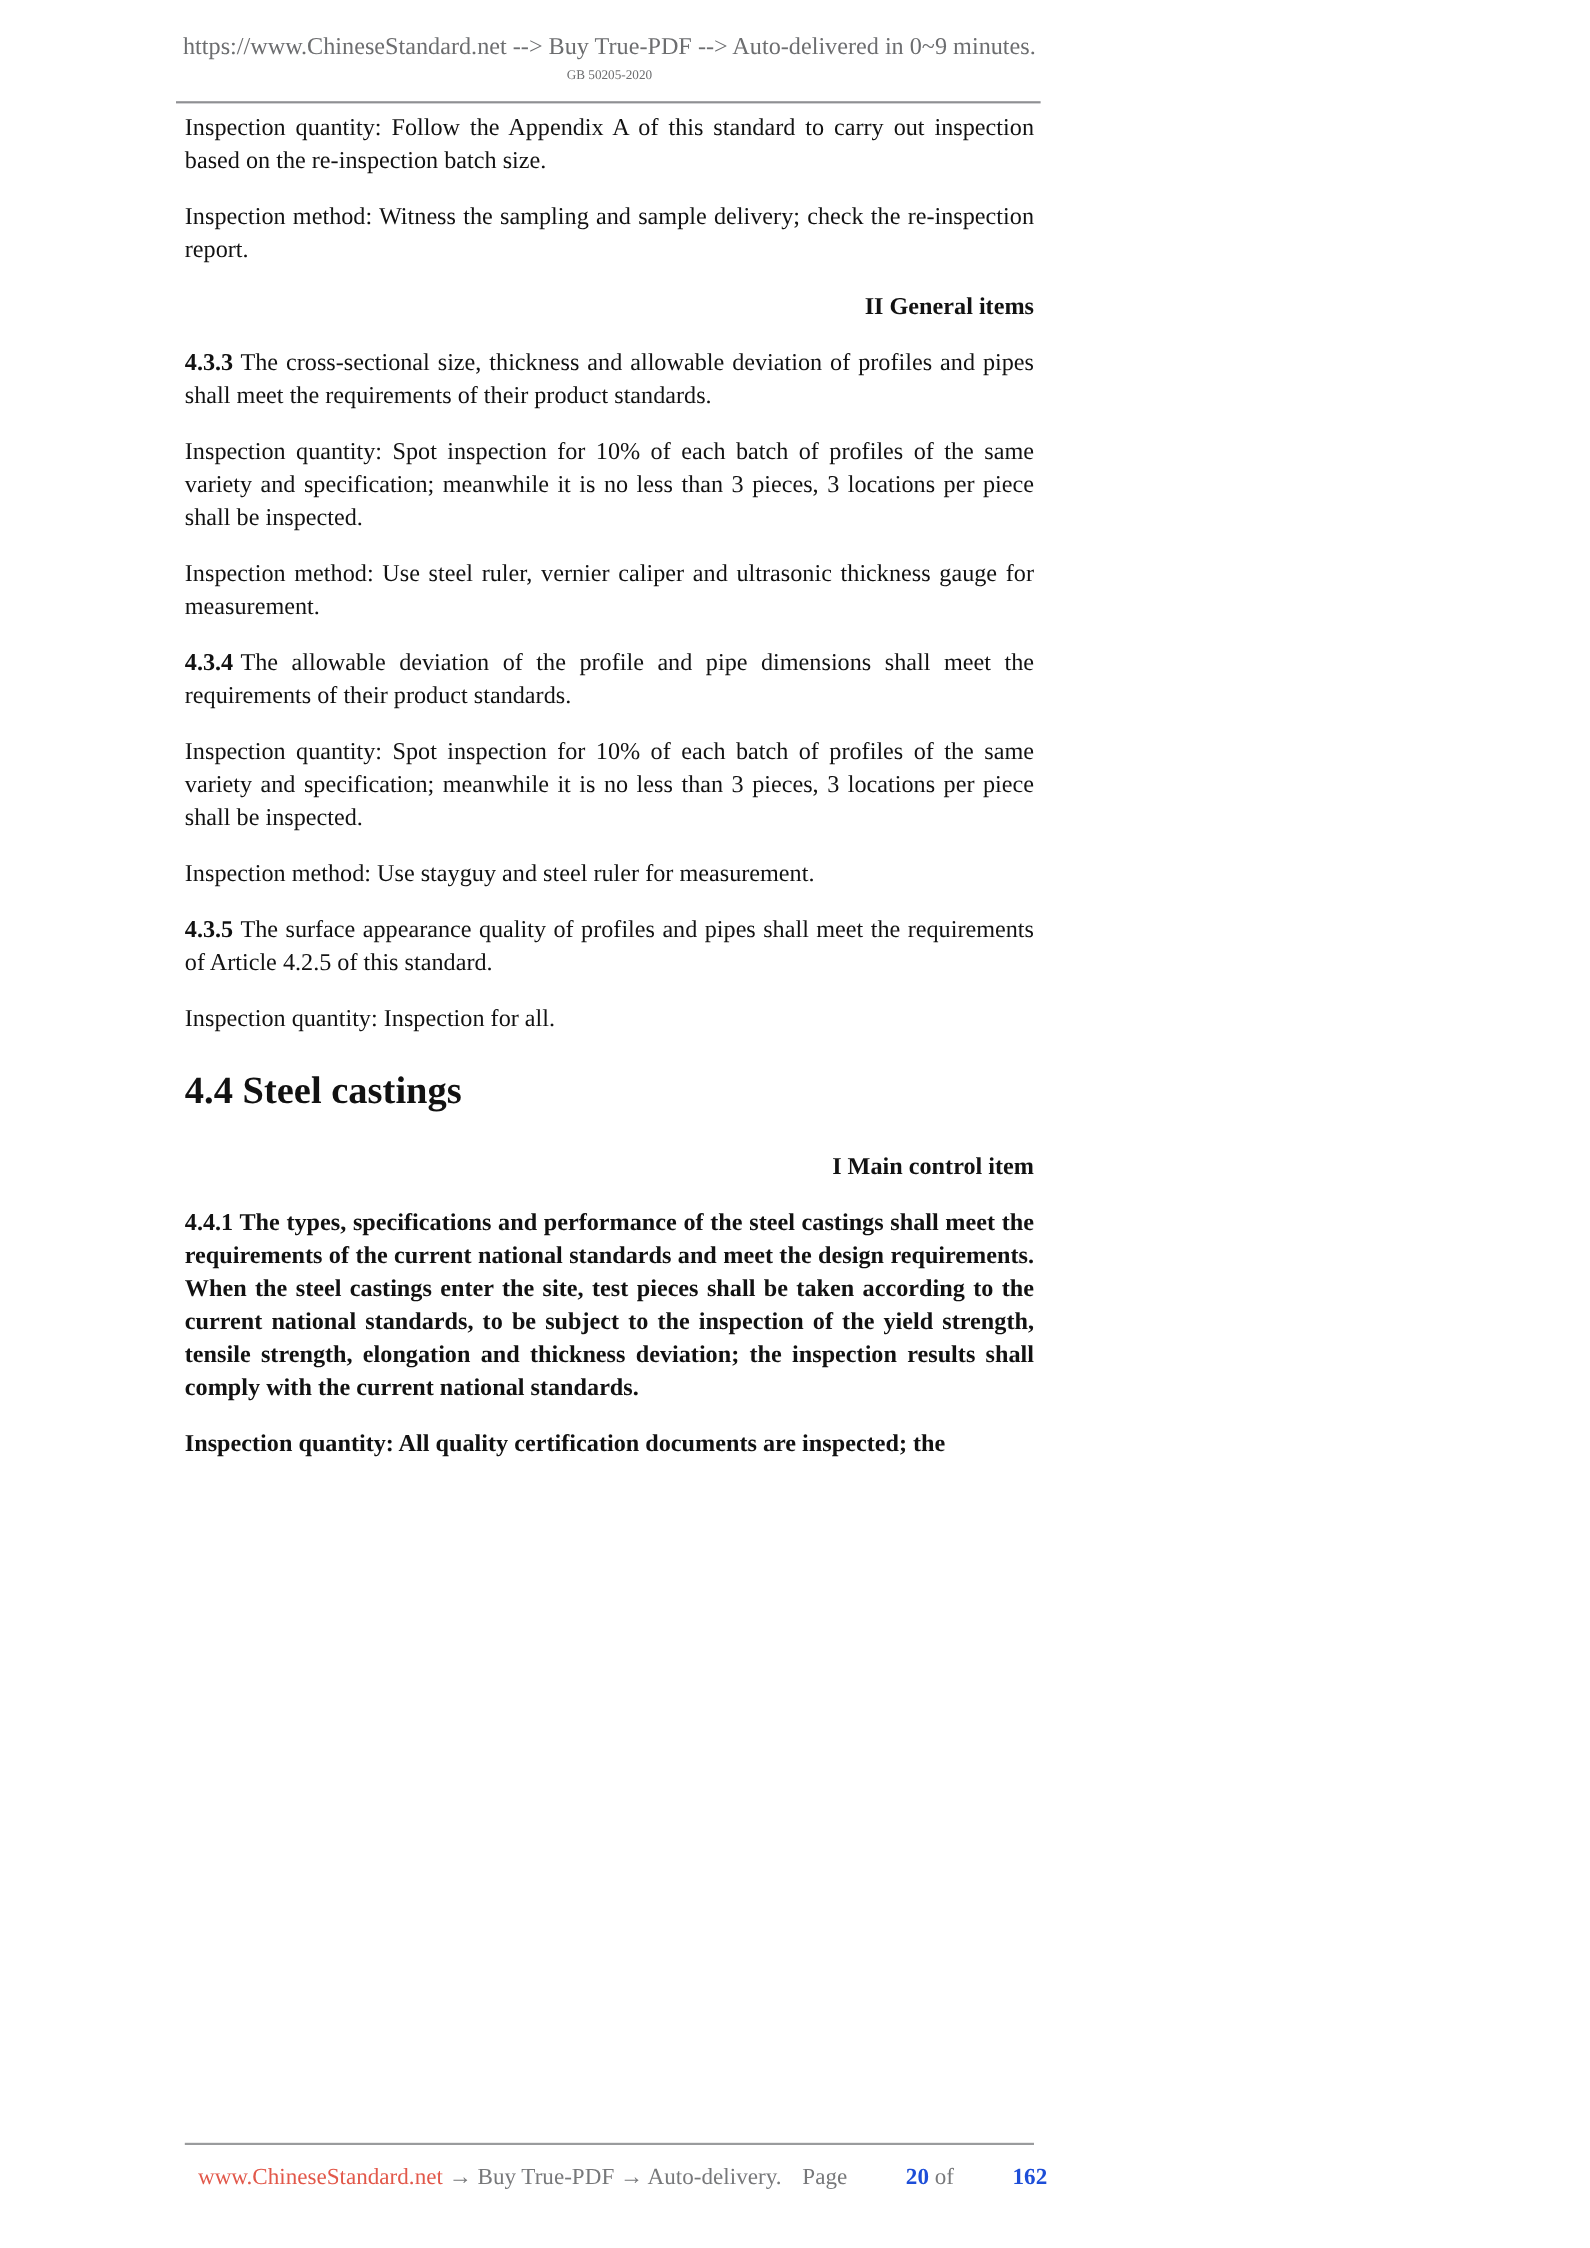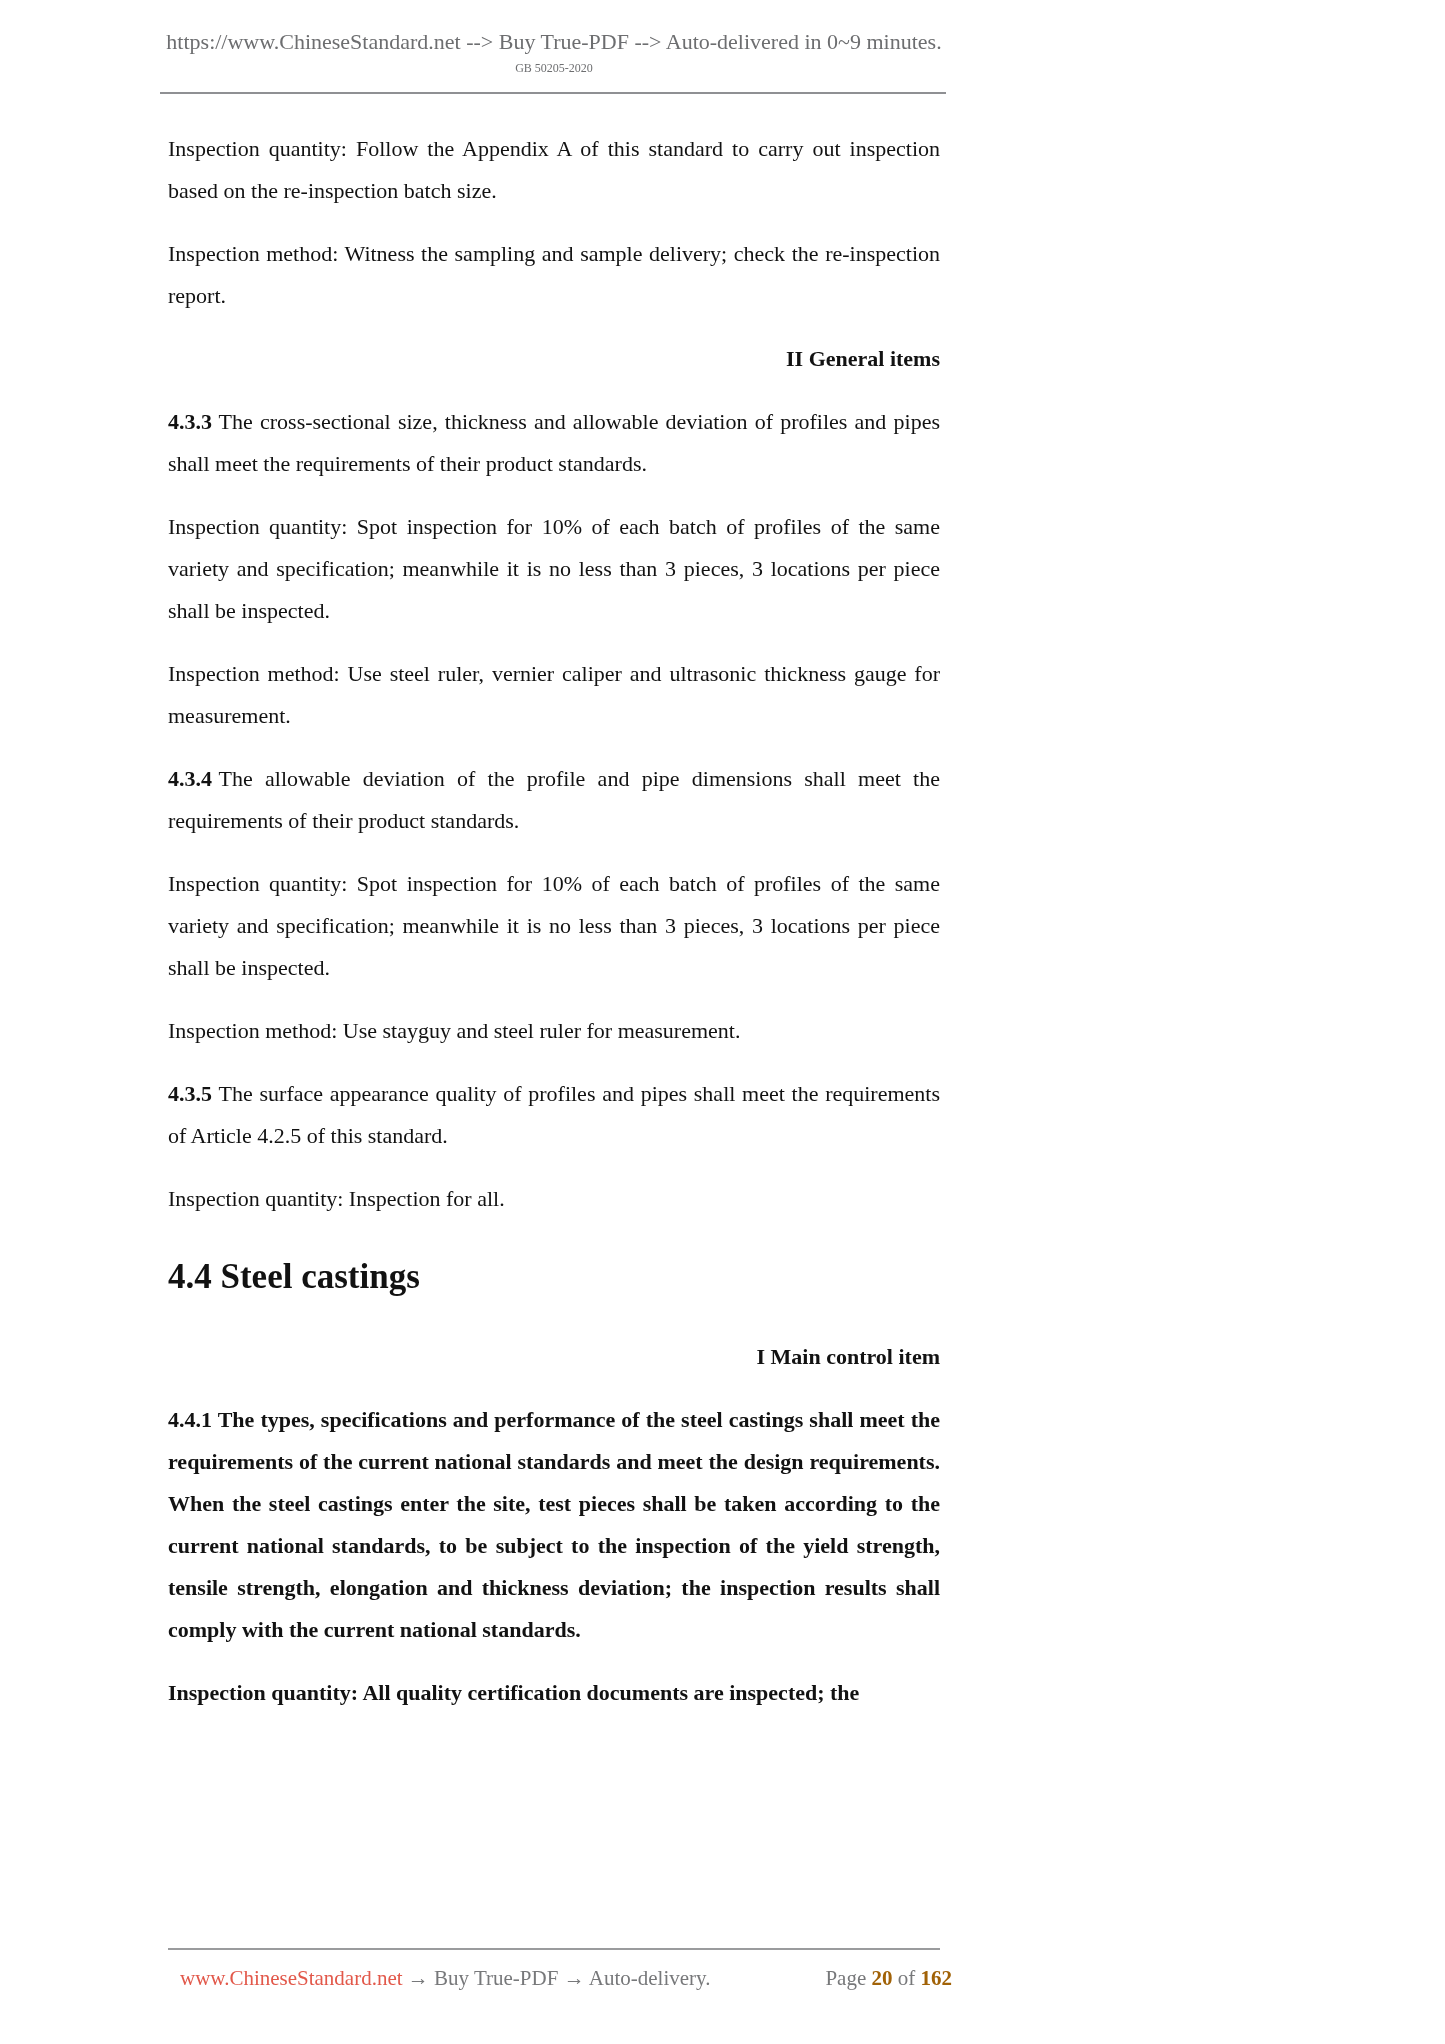--- a/index.html
+++ b/index.html
@@ -28,25 +28,25 @@
     position: absolute;
     top: 92px;
     left: 160px;
     width: 786px;
     border-top: 2px solid #8f9093;
   }
 
   
   .content {
     position: absolute;
-    top: 128px;
+    top: 101px;
     left: 168px;
     width: 772px;
     font-size: 22px;
-    line-height: 42px;
+    line-height: 30px;
     text-align: justify;
     color: #121212;
   }
   .content p { margin: 0 0 21px 0; }
   .lead { font-weight: bold; margin-right: 0.3em; }
   .p-bold { font-weight: bold; }
   .center-heading {
     text-align: right;
     font-weight: bold;
     margin: 21px 0;
@@ -73,21 +73,21 @@
     width: 772px;
     display: flex;
     justify-content: space-between;
     align-items: baseline;
     font-size: 21px;
     line-height: 28px;
     color: #77787a;
   }
   .footer-link { color: #e2584a; cursor: pointer; }
   .footer-tail { color: #77787a; }
-  .page-number { font-weight: bold; color: #a16207; }
+  .page-number { font-weight: bold; color: #1d4ed8; margin-left: 48px; }
 </style>
 </head>
 <body>
 
 <div class="page">
 
   <div class="header">
     <div class="header-url">https://www.ChineseStandard.net --&gt; Buy True-PDF --&gt; Auto-delivered in 0~9 minutes.</div>
     <div class="doc-code">GB 50205-2020</div>
   </div>

